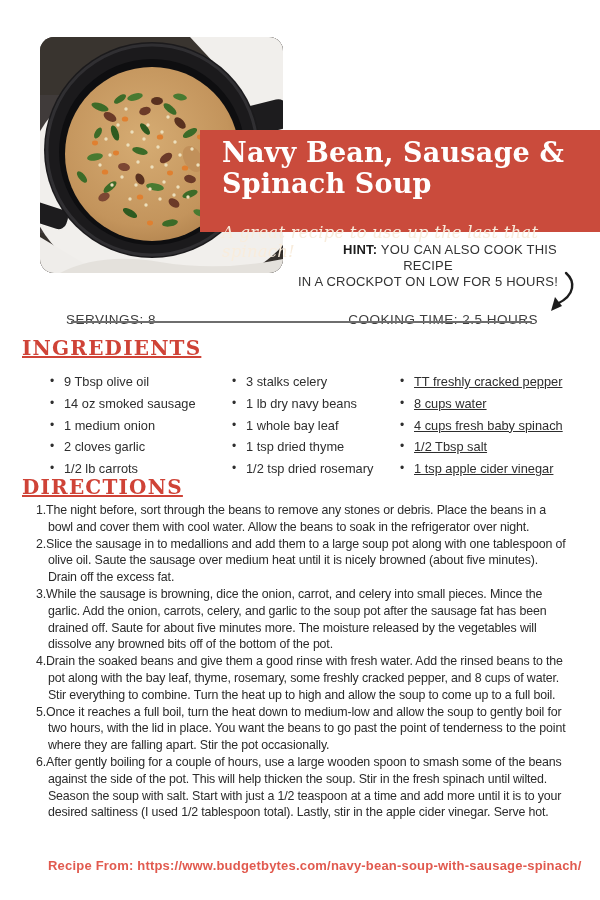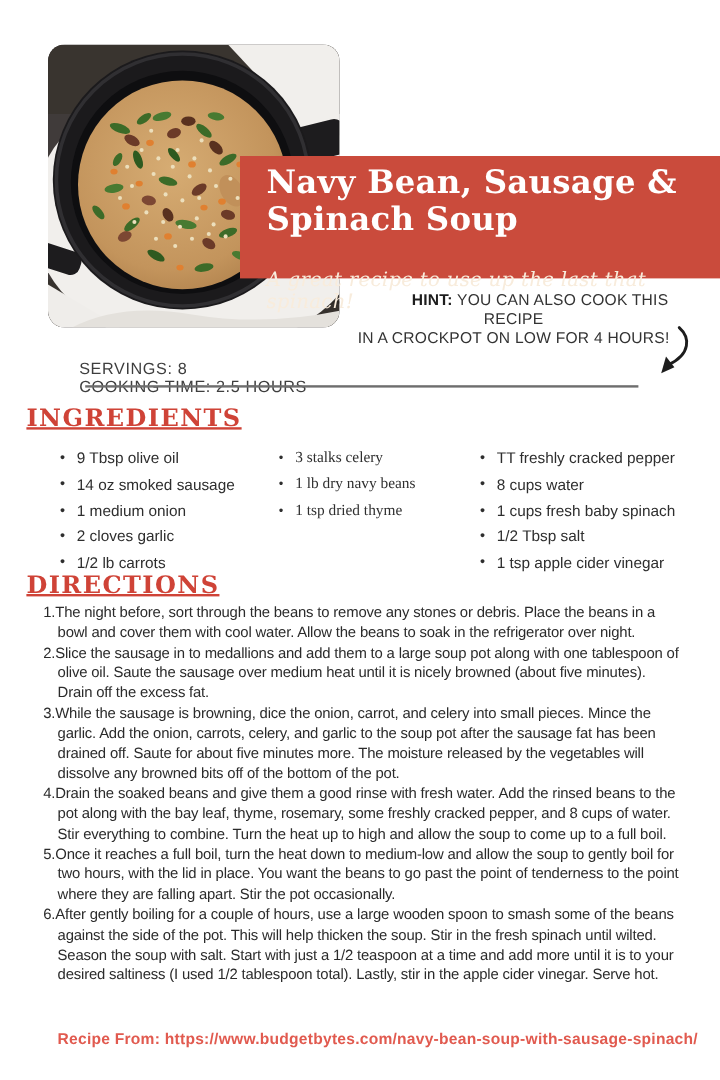--- a/index.html
+++ b/index.html
@@ -36,23 +36,23 @@
     position:absolute; left:296px; top:242px; width:264px; z-index:2;
     text-align:center; font-size:13px; line-height:16px; color:#333333;
     letter-spacing:0.2px;
   }
   .hint .hint-label { font-weight:bold; color:#1d1d1d;padding-left:44px; }
 
   .arrow-wrap { position:absolute; left:543px; top:270px; z-index:2; }
 
   
   .info-bar {
-    position:absolute; left:66px; top:300px; width:472px;
+    position:absolute; left:66px; top:312px; width:472px;
     display:flex; justify-content:space-between;
-    font-size:13.5px; letter-spacing:0.5px; color:#3e3e3e;flex-direction:column;
+    font-size:13.5px; letter-spacing:0.5px; color:#3e3e3e;
   }
   .divider {
     position:absolute; left:71px; top:321px; width:461px; height:2px;
     background:#6e6e6e;
   }
 
   
   .section-heading {
     position:absolute; left:22px;
     font-family:"DejaVu Serif", serif; font-weight:bold;
@@ -60,22 +60,22 @@
   }
   .h-ingredients { top:336px; }
   .h-directions  { top:475px; }
 
   
   .ingredients-cols {
     position:absolute; left:50px; top:371px; width:542px; display:flex;
   }
   .ing-col { list-style:none; }
   .ing-col.c1 { width:182px; }
-  .ing-col.c2 { width:168px;font-family:Liberation Serif, serif; }
-  .ing-col.c3 { width:192px; }
+  .ing-col.c2 { width:168px; }
+  .ing-col.c3 { width:192px;text-decoration:underline; }
   .ing-col li {
     position:relative; padding-left:14px;
     font-size:12.8px; line-height:21.8px; color:#2e2e2e; white-space:nowrap;
   }
   .ing-col li::before {
     content:"•"; position:absolute; left:0; top:0; font-size:12px; color:#2e2e2e;
   }
 
   
   .directions {
@@ -222,21 +222,21 @@
     <h1>
       <span>Navy Bean, Sausage &amp;</span><br>
       <span>Spinach Soup</span>
     </h1>
     <div class="subtitle">A great recipe to use up the last that spinach!</div>
   </div>
 
   <div class="hint">
     <span class="hint-label">HINT:</span>
     <span>YOU CAN ALSO COOK THIS RECIPE</span><br>
-    <span>IN A CROCKPOT ON LOW FOR  4 HOURS!</span>
+    <span>IN A CROCKPOT ON LOW FOR  5 HOURS!</span>
   </div>
 
   <div class="arrow-wrap">
     <svg width="36" height="44" viewBox="0 0 36 44">
       <path d="M23,3 C32,11 33,25 14,34" fill="none" stroke="#1d1d1d" stroke-width="2.4" stroke-linecap="round"></path>
       <polygon points="8,41 19,36 12,27" fill="#1d1d1d"></polygon>
     </svg>
   </div>
 
   <div class="info-bar">
@@ -250,26 +250,28 @@
     <ul class="ing-col c1">
       <li>9 Tbsp olive oil</li>
       <li>14 oz smoked sausage</li>
       <li>1 medium onion</li>
       <li>2 cloves garlic</li>
       <li>1/2 lb carrots</li>
     </ul>
     <ul class="ing-col c2">
       <li>3 stalks celery</li>
       <li>1 lb dry navy beans</li>
+      <li>1 whole bay leaf</li>
       <li>1 tsp dried thyme</li>
+      <li>1/2 tsp dried rosemary</li>
     </ul>
     <ul class="ing-col c3">
       <li>TT freshly cracked pepper</li>
       <li>8 cups water</li>
-      <li>1 cups fresh baby spinach</li>
+      <li>4 cups fresh baby spinach</li>
       <li>1/2 Tbsp salt</li>
       <li>1 tsp apple cider vinegar</li>
     </ul>
   </div>
 
   <div class="section-heading h-directions">DIRECTIONS</div>
   <ol class="directions">
     <li>1.The night before, sort through the beans to remove any stones or debris. Place the beans in a bowl and cover them with cool water. Allow the beans to soak in the refrigerator over night.</li>
     <li>2.Slice the sausage in to medallions and add them to a large soup pot along with one tablespoon of olive oil. Saute the sausage over medium heat until it is nicely browned (about five minutes). Drain off the excess fat.</li>
     <li>3.While the sausage is browning, dice the onion, carrot, and celery into small pieces. Mince the garlic. Add the onion, carrots, celery, and garlic to the soup pot after the sausage fat has been drained off. Saute for about five minutes more. The moisture released by the vegetables will dissolve any browned bits off of the bottom of the pot.</li>

